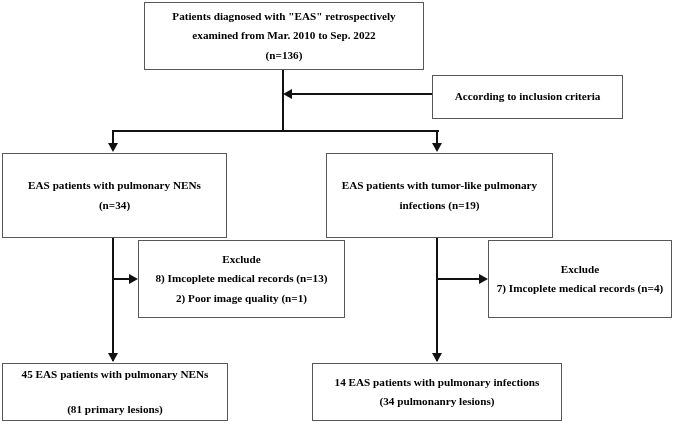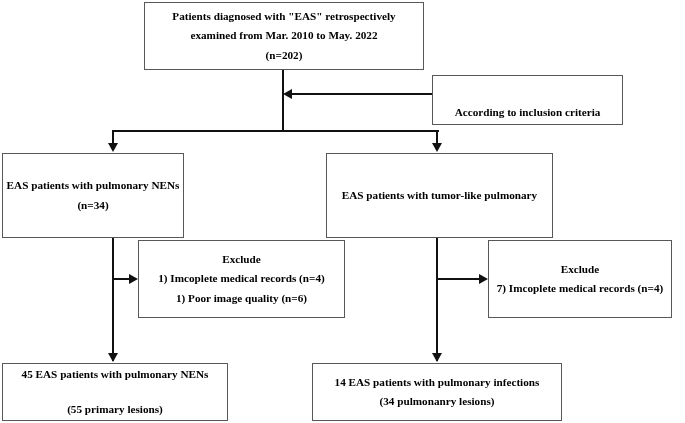--- a/index.html
+++ b/index.html
@@ -32,22 +32,22 @@
     line-height: 1.72;
     padding: 2px 6px;
     z-index: 3;
   }
   .box .line {
     display: block;
     white-space: nowrap;
   }
   
   #node-top       { left: 144px; top: 2px;   width: 280px; height: 68px; }
-  #node-criteria  { left: 432px; top: 75px;  width: 191px; height: 50px; justify-content: flex-end; }
-  #node-nens      { left: 2px;   top: 153px; width: 182px; height: 85px; }
+  #node-criteria  { left: 432px; top: 75px;  width: 191px; height: 44px; }
+  #node-nens      { left: 2px;   top: 153px; width: 225px; height: 85px; }
   #node-infect    { left: 326px; top: 153px; width: 227px; height: 85px; font-family: Liberation Serif, serif; }
   #node-exclude-l { left: 138px; top: 240px; width: 207px; height: 78px; }
   #node-exclude-r { left: 488px; top: 240px; width: 184px; height: 78px; }
   #node-result-l  { left: 2px;   top: 363px; width: 226px; height: 58px; gap: 16px; }
   #node-result-r  { left: 312px; top: 363px; width: 250px; height: 58px; }
 
   
   .vline {
     position: absolute;
     width: 2px;
@@ -125,51 +125,52 @@
   <div class="arrow-right" id="arrow-excl-l"></div>
   <div class="arrow-down" id="arrow-result-l"></div>
 
   <div class="vline" id="stem-r"></div>
   <div class="hline" id="excl-r-line"></div>
   <div class="arrow-right" id="arrow-excl-r"></div>
   <div class="arrow-down" id="arrow-result-r"></div>
 
   <div class="box" id="node-top">
     <span class="line">Patients diagnosed with "EAS" retrospectively</span>
-    <span class="line">examined from Mar. 2010 to May. 2022</span>
-    <span class="line">(n=202)</span>
+    <span class="line">examined from Mar. 2010 to Sep. 2022</span>
+    <span class="line">(n=136)</span>
   </div>
 
   <div class="box" id="node-criteria">
     <span class="line">According to inclusion criteria</span>
   </div>
 
   <div class="box" id="node-nens">
     <span class="line">EAS patients with pulmonary NENs</span>
     <span class="line">(n=34)</span>
   </div>
 
   <div class="box" id="node-infect">
     <span class="line">EAS patients with tumor-like pulmonary</span>
+    <span class="line">infections (n=19)</span>
   </div>
 
   <div class="box" id="node-exclude-l">
     <span class="line">Exclude</span>
-    <span class="line">1) Imcoplete medical records (n=4)</span>
-    <span class="line">1) Poor image quality (n=6)</span>
+    <span class="line">8) Imcoplete medical records (n=13)</span>
+    <span class="line">2) Poor image quality (n=1)</span>
   </div>
 
   <div class="box" id="node-exclude-r">
     <span class="line">Exclude</span>
     <span class="line">7) Imcoplete medical records (n=4)</span>
   </div>
 
   <div class="box" id="node-result-l">
     <span class="line">45 EAS patients with pulmonary NENs</span>
-    <span class="line">(55 primary lesions)</span>
+    <span class="line">(81 primary lesions)</span>
   </div>
 
   <div class="box" id="node-result-r">
     <span class="line">14 EAS patients with pulmonary infections</span>
     <span class="line">(34 pulmonanry lesions)</span>
   </div>
 
 </div>
 
 </body></html>

